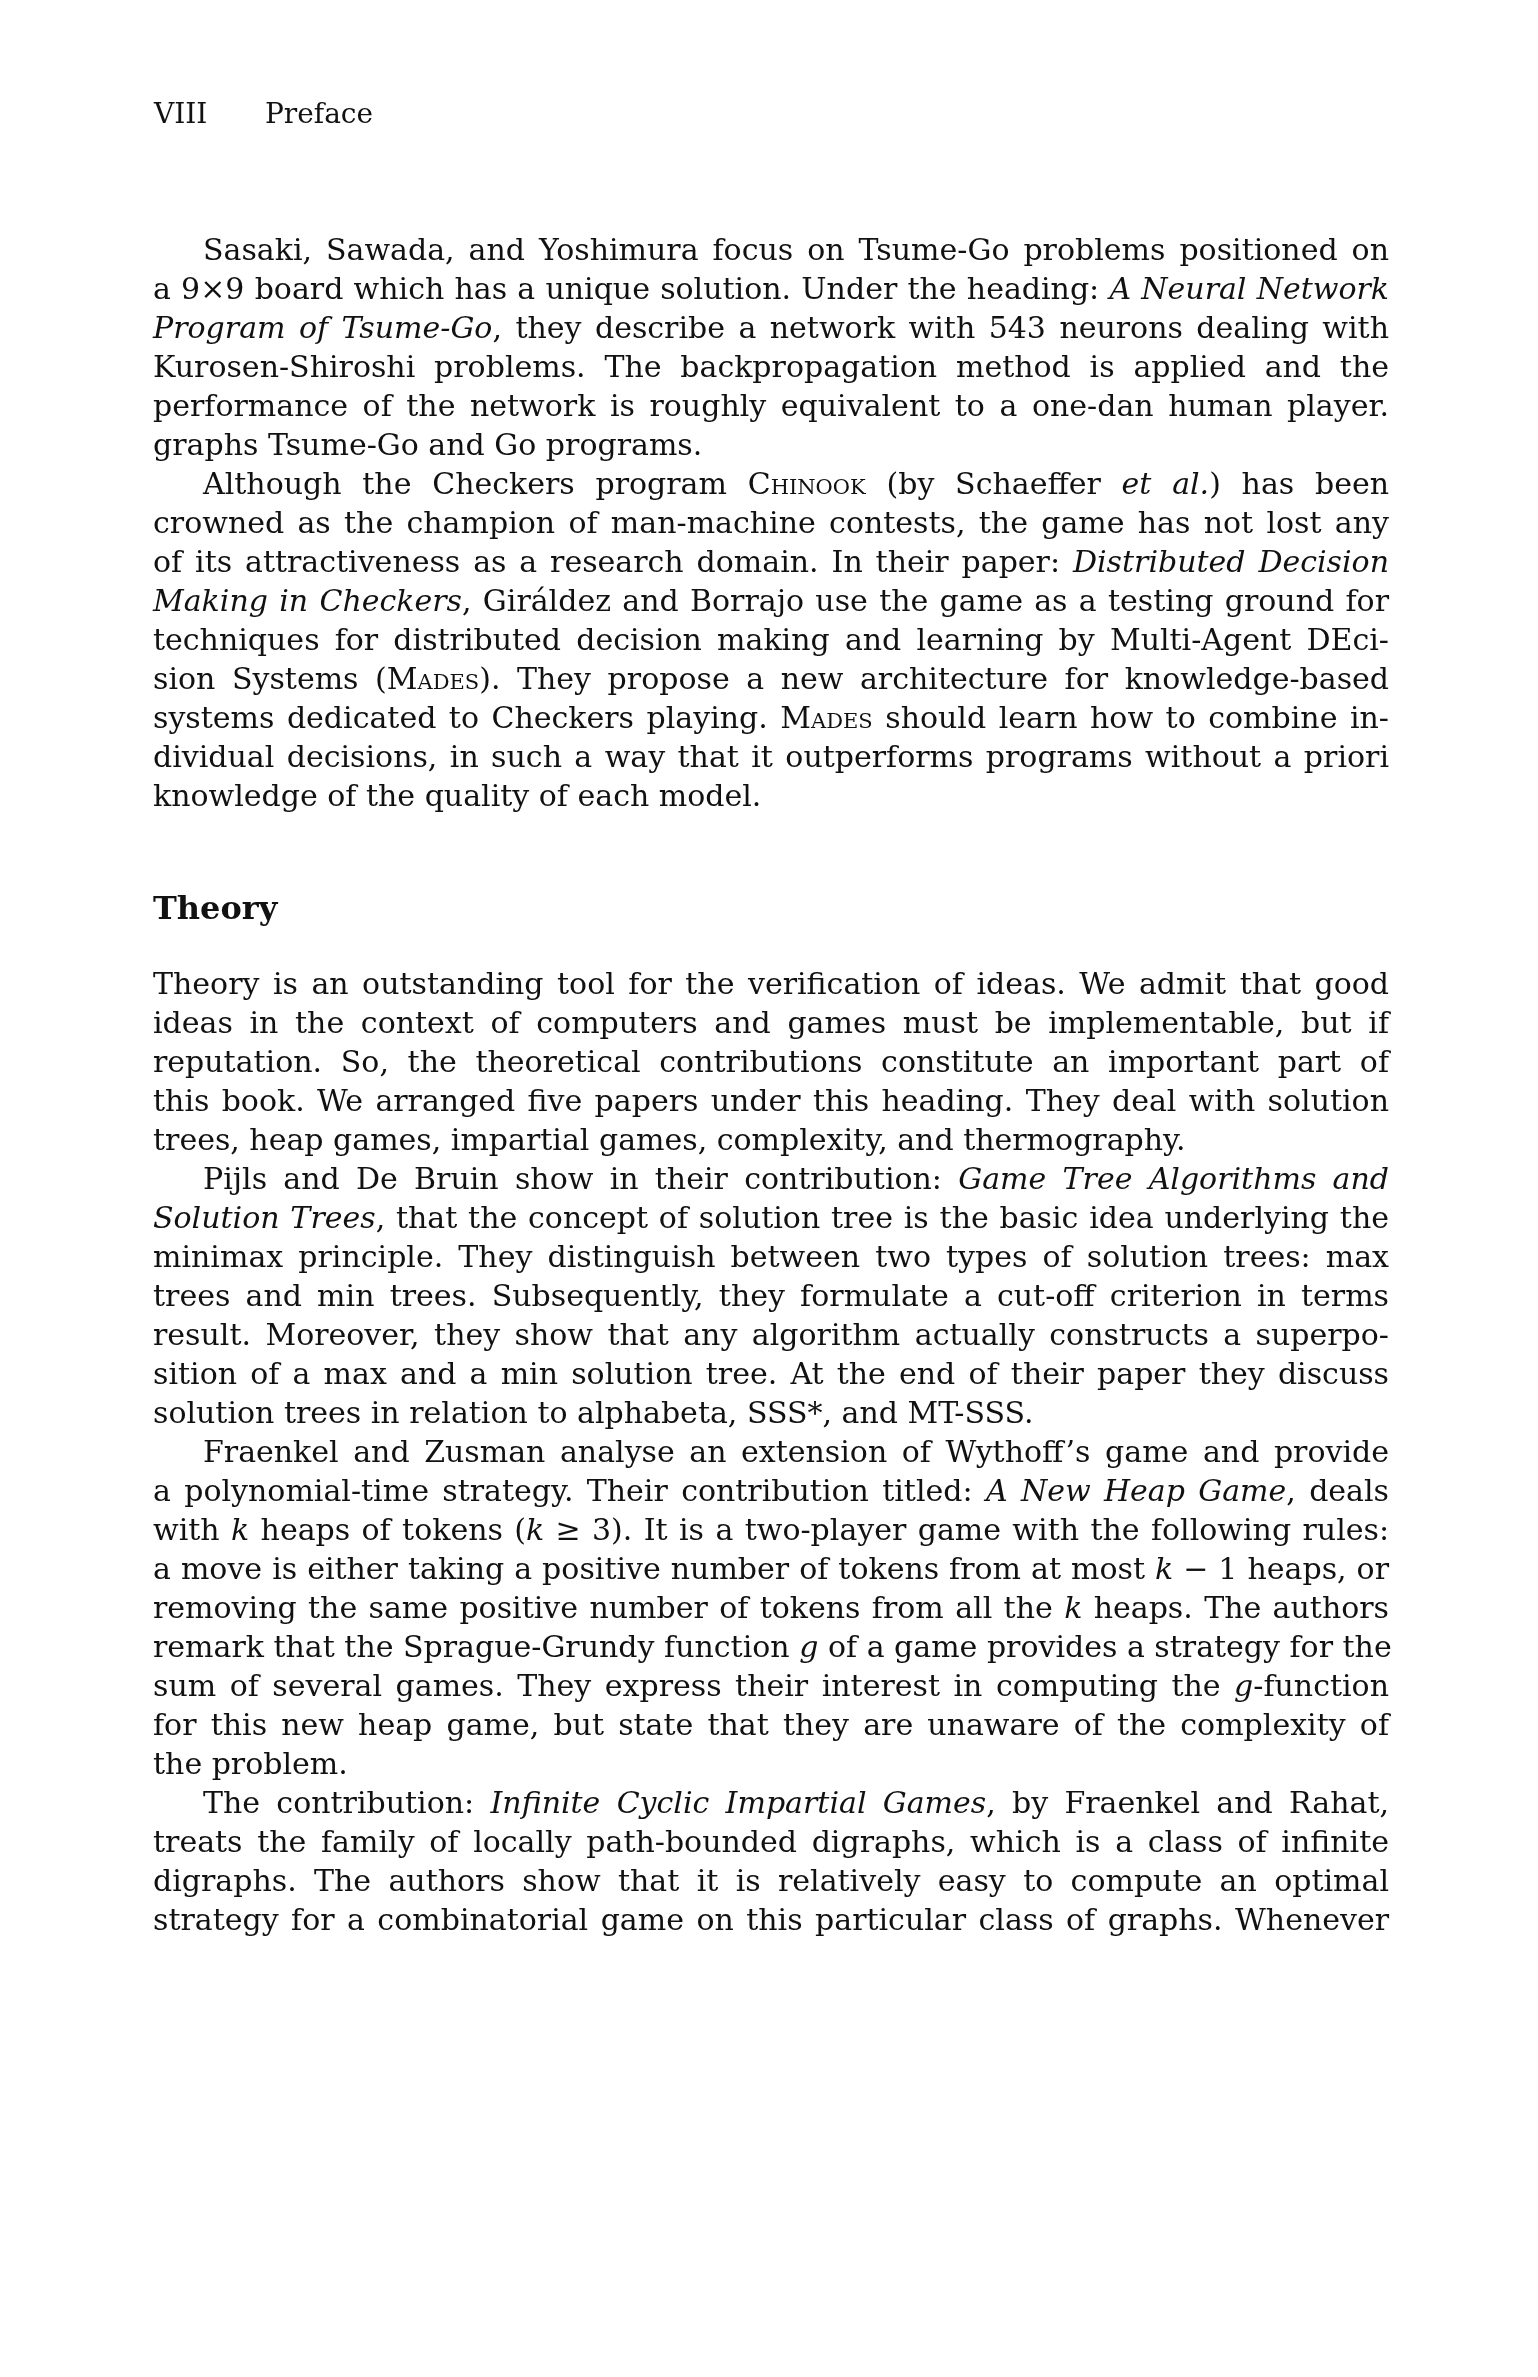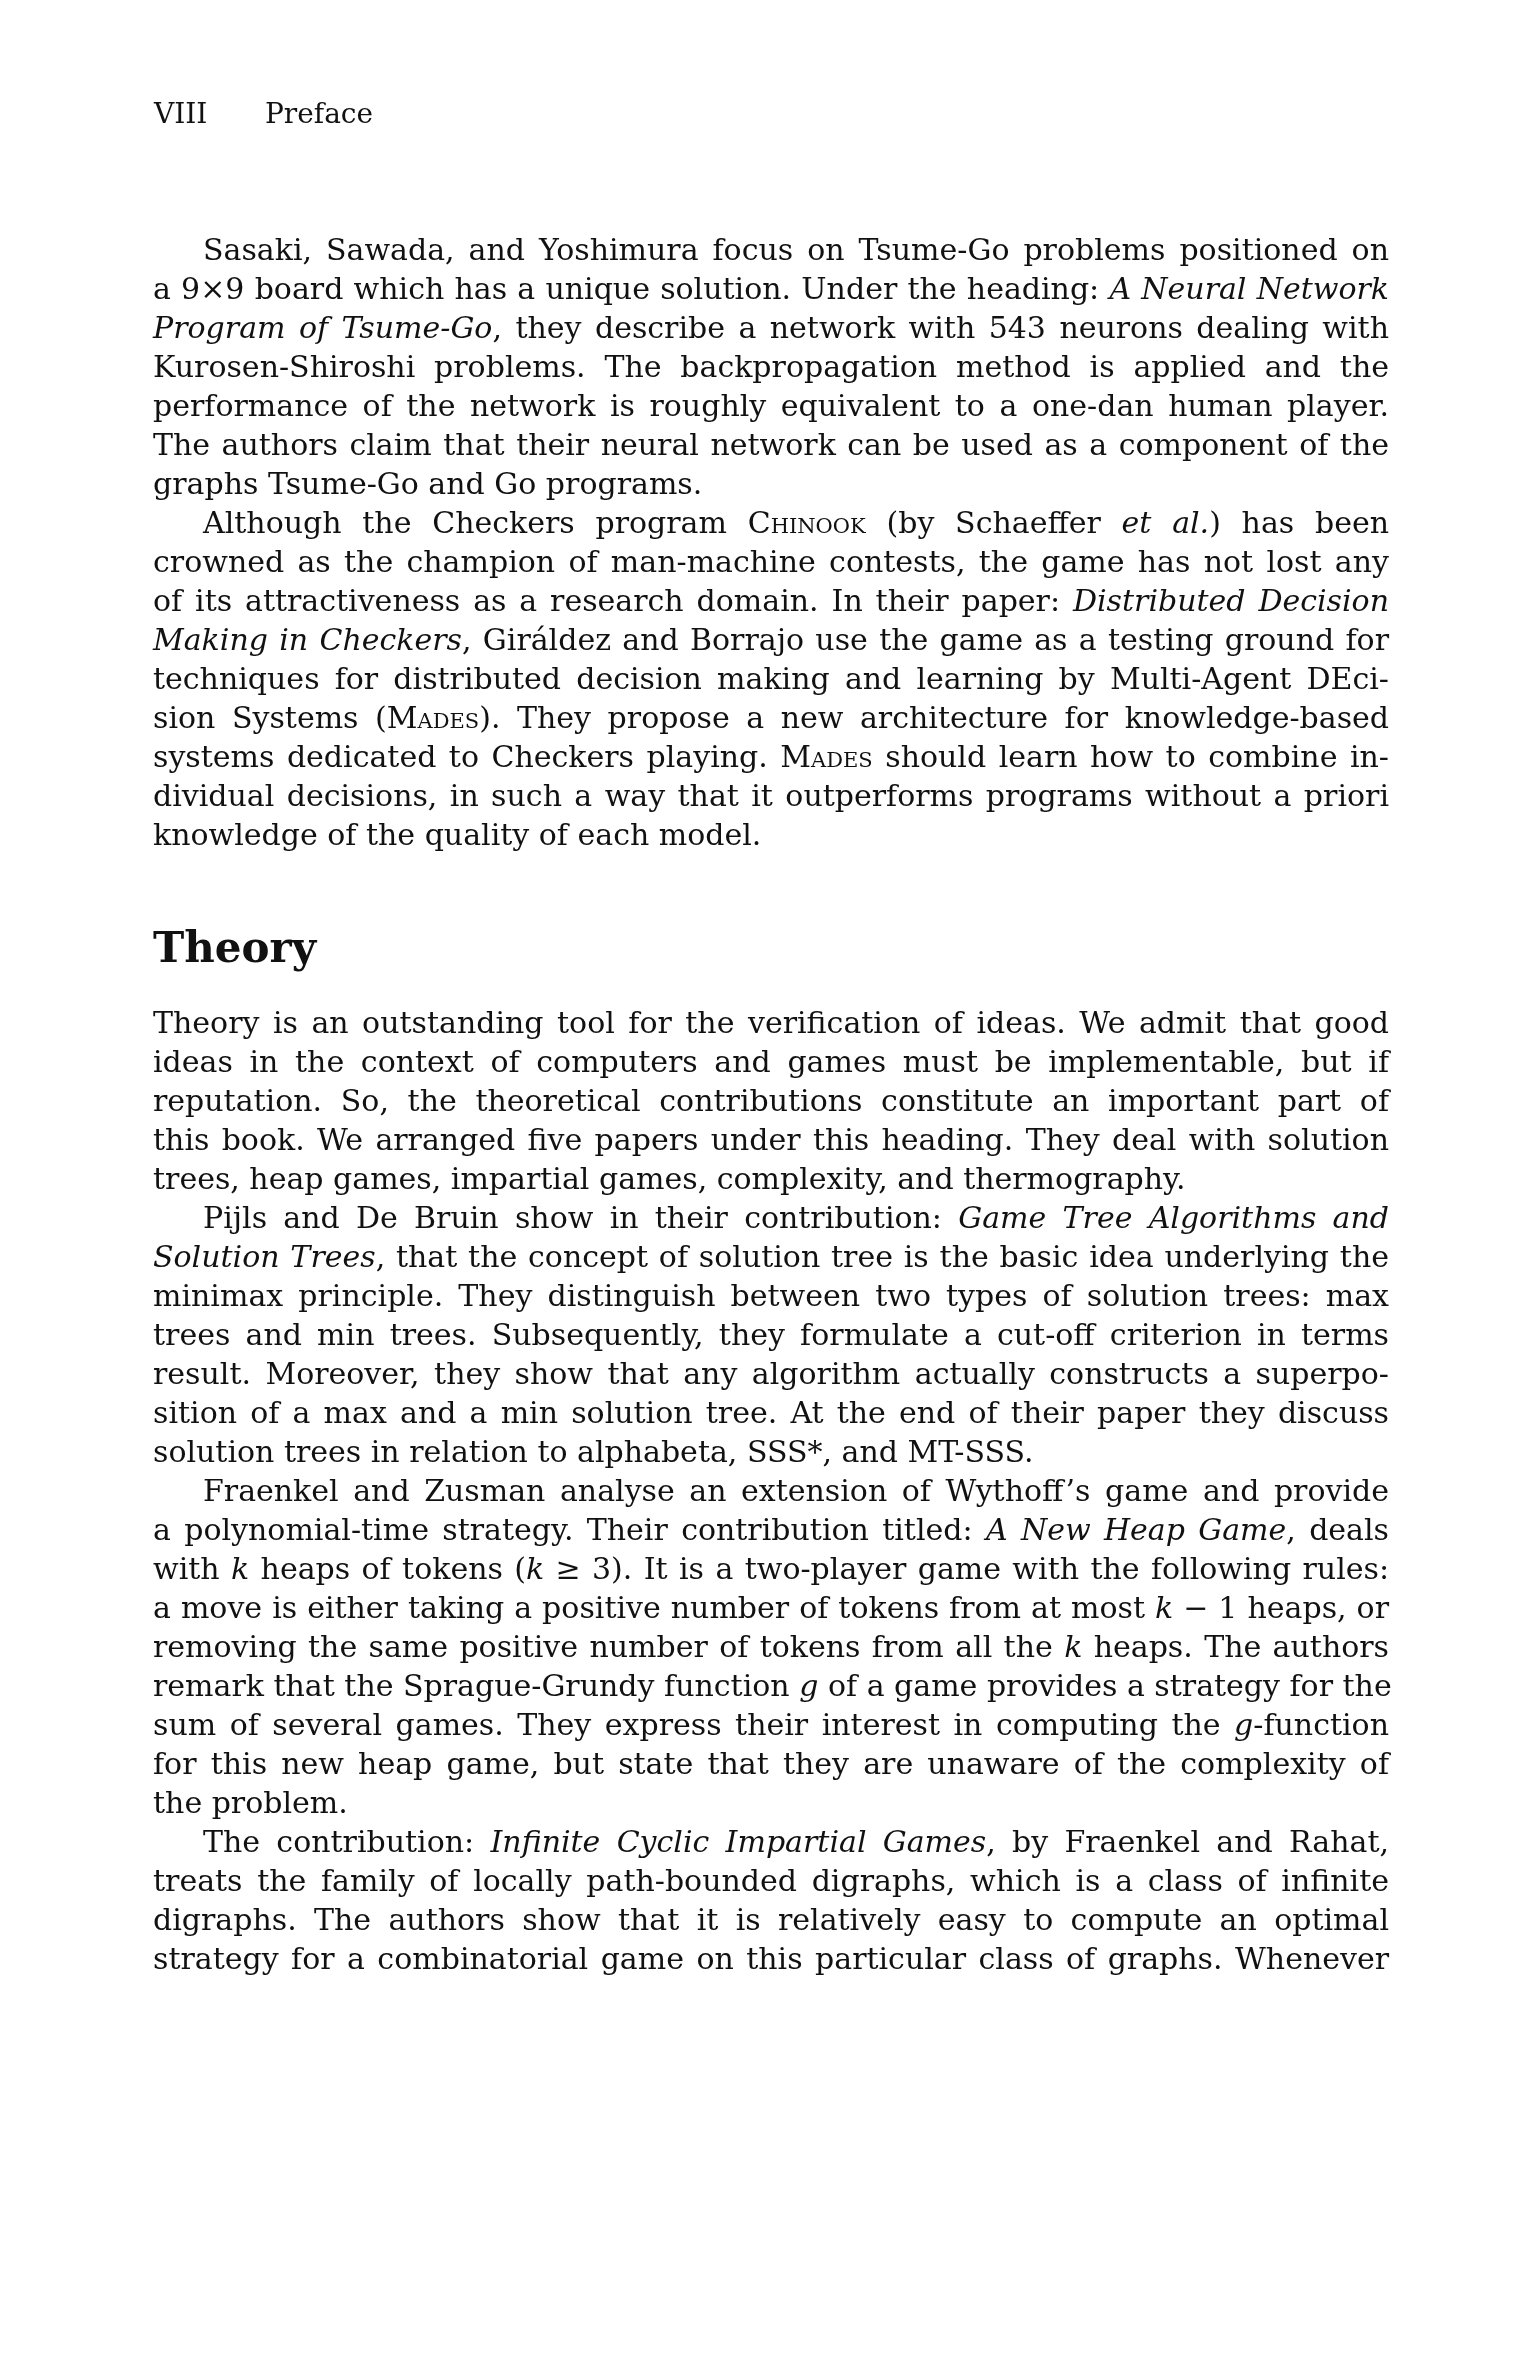--- a/index.html
+++ b/index.html
@@ -17,41 +17,40 @@
       position: absolute; left: 153px; width: 1236px; top: 230px;
       font-size: 30px;
     }
     .line {
       height: 39px; line-height: 39px; white-space: nowrap;
       text-align: justify; text-align-last: justify;
     }
     .line.last { text-align-last: left; }
     .line.indent { padding-left: 50px; }
     .section-heading {
-      font-weight: bold; font-size: 42px; height: 39px; line-height: 39px;
+      font-weight: bold; font-size: 32px; height: 39px; line-height: 39px;
       margin-top: 74px; margin-bottom: 36px;
     }
     em { font-style: italic; }
     .sc { font-variant: small-caps; }
   </style>
 </head>
 <body>
 
 <div class="running-head">
   <span class="folio">VIII</span><span>Preface</span>
 </div>
 
 <div class="text-block">
   <div>
       <div class="line indent">Sasaki, Sawada, and Yoshimura focus on Tsume-Go problems positioned on</div>
       <div class="line">a 9×9 board which has a unique solution. Under the heading: <em>A Neural Network</em></div>
       <div class="line"><em>Program of Tsume-Go</em>, they describe a network with 543 neurons dealing with</div>
       <div class="line">Kurosen-Shiroshi problems. The backpropagation method is applied and the</div>
       <div class="line">performance of the network is roughly equivalent to a one-dan human player.</div>
-      <div class="line">The authors claim that their neural network can be used as a component of the</div>
       <div class="line last">graphs Tsume-Go and Go programs.</div>
     </div>
   <div>
       <div class="line indent">Although the Checkers program <span class="sc">Chinook</span> (by Schaeffer <em>et al.</em>) has been</div>
       <div class="line">crowned as the champion of man-machine contests, the game has not lost any</div>
       <div class="line">of its attractiveness as a research domain. In their paper: <em>Distributed Decision</em></div>
       <div class="line"><em>Making in Checkers</em>, Giráldez and Borrajo use the game as a testing ground for</div>
       <div class="line">techniques for distributed decision making and learning by Multi-Agent DEci-</div>
       <div class="line">sion Systems (<span class="sc">Mades</span>). They propose a new architecture for knowledge-based</div>
       <div class="line">systems dedicated to Checkers playing. <span class="sc">Mades</span> should learn how to combine in-</div>

